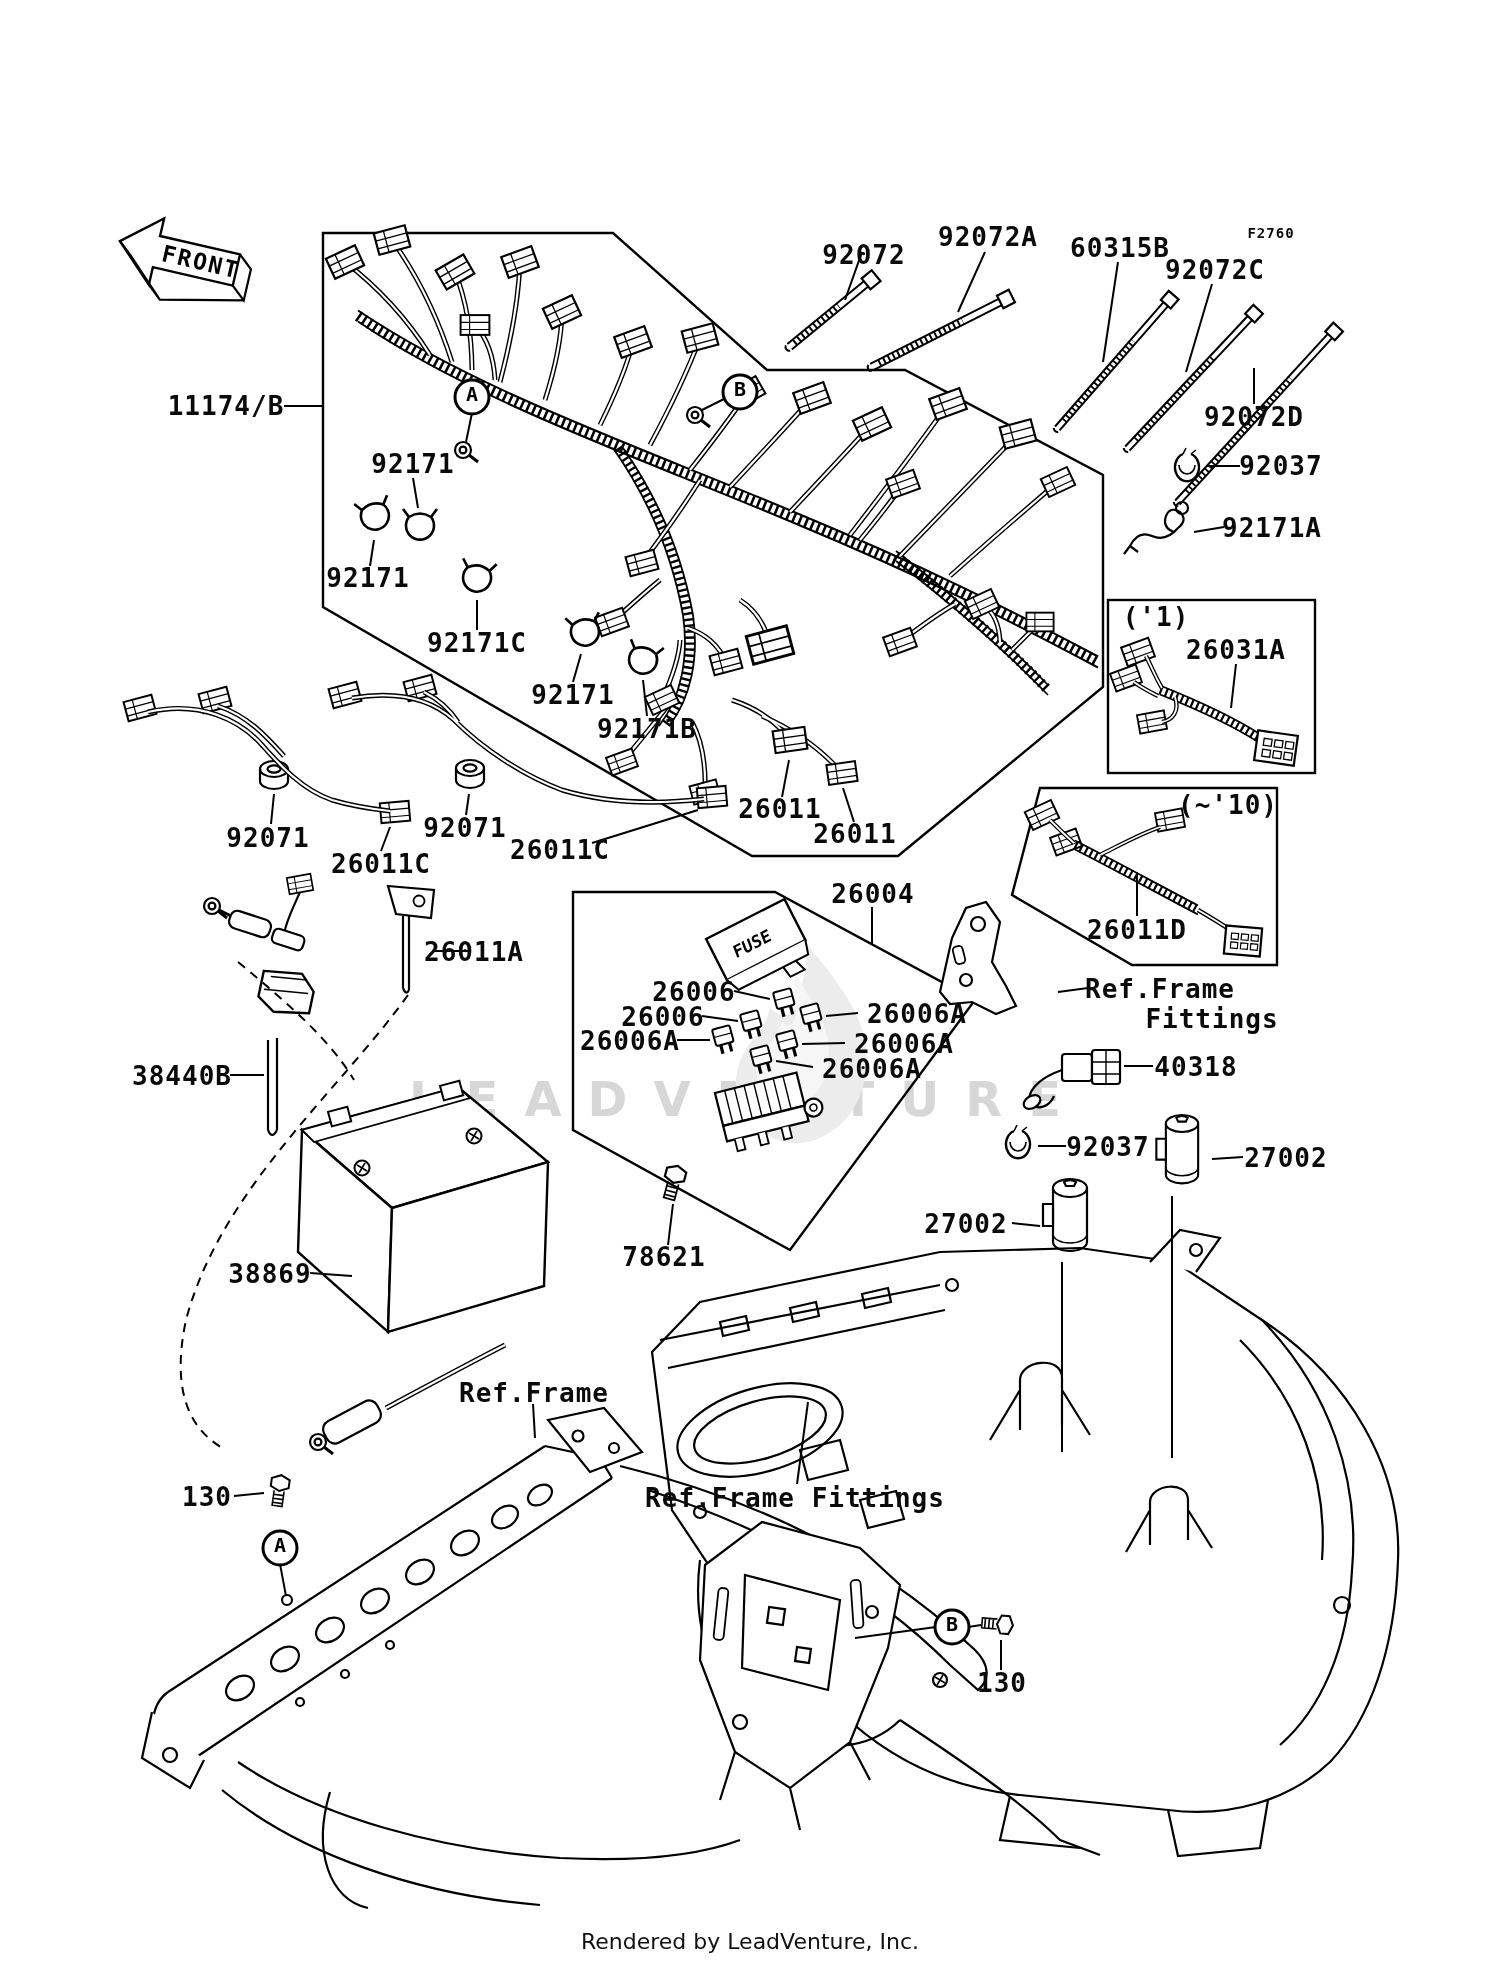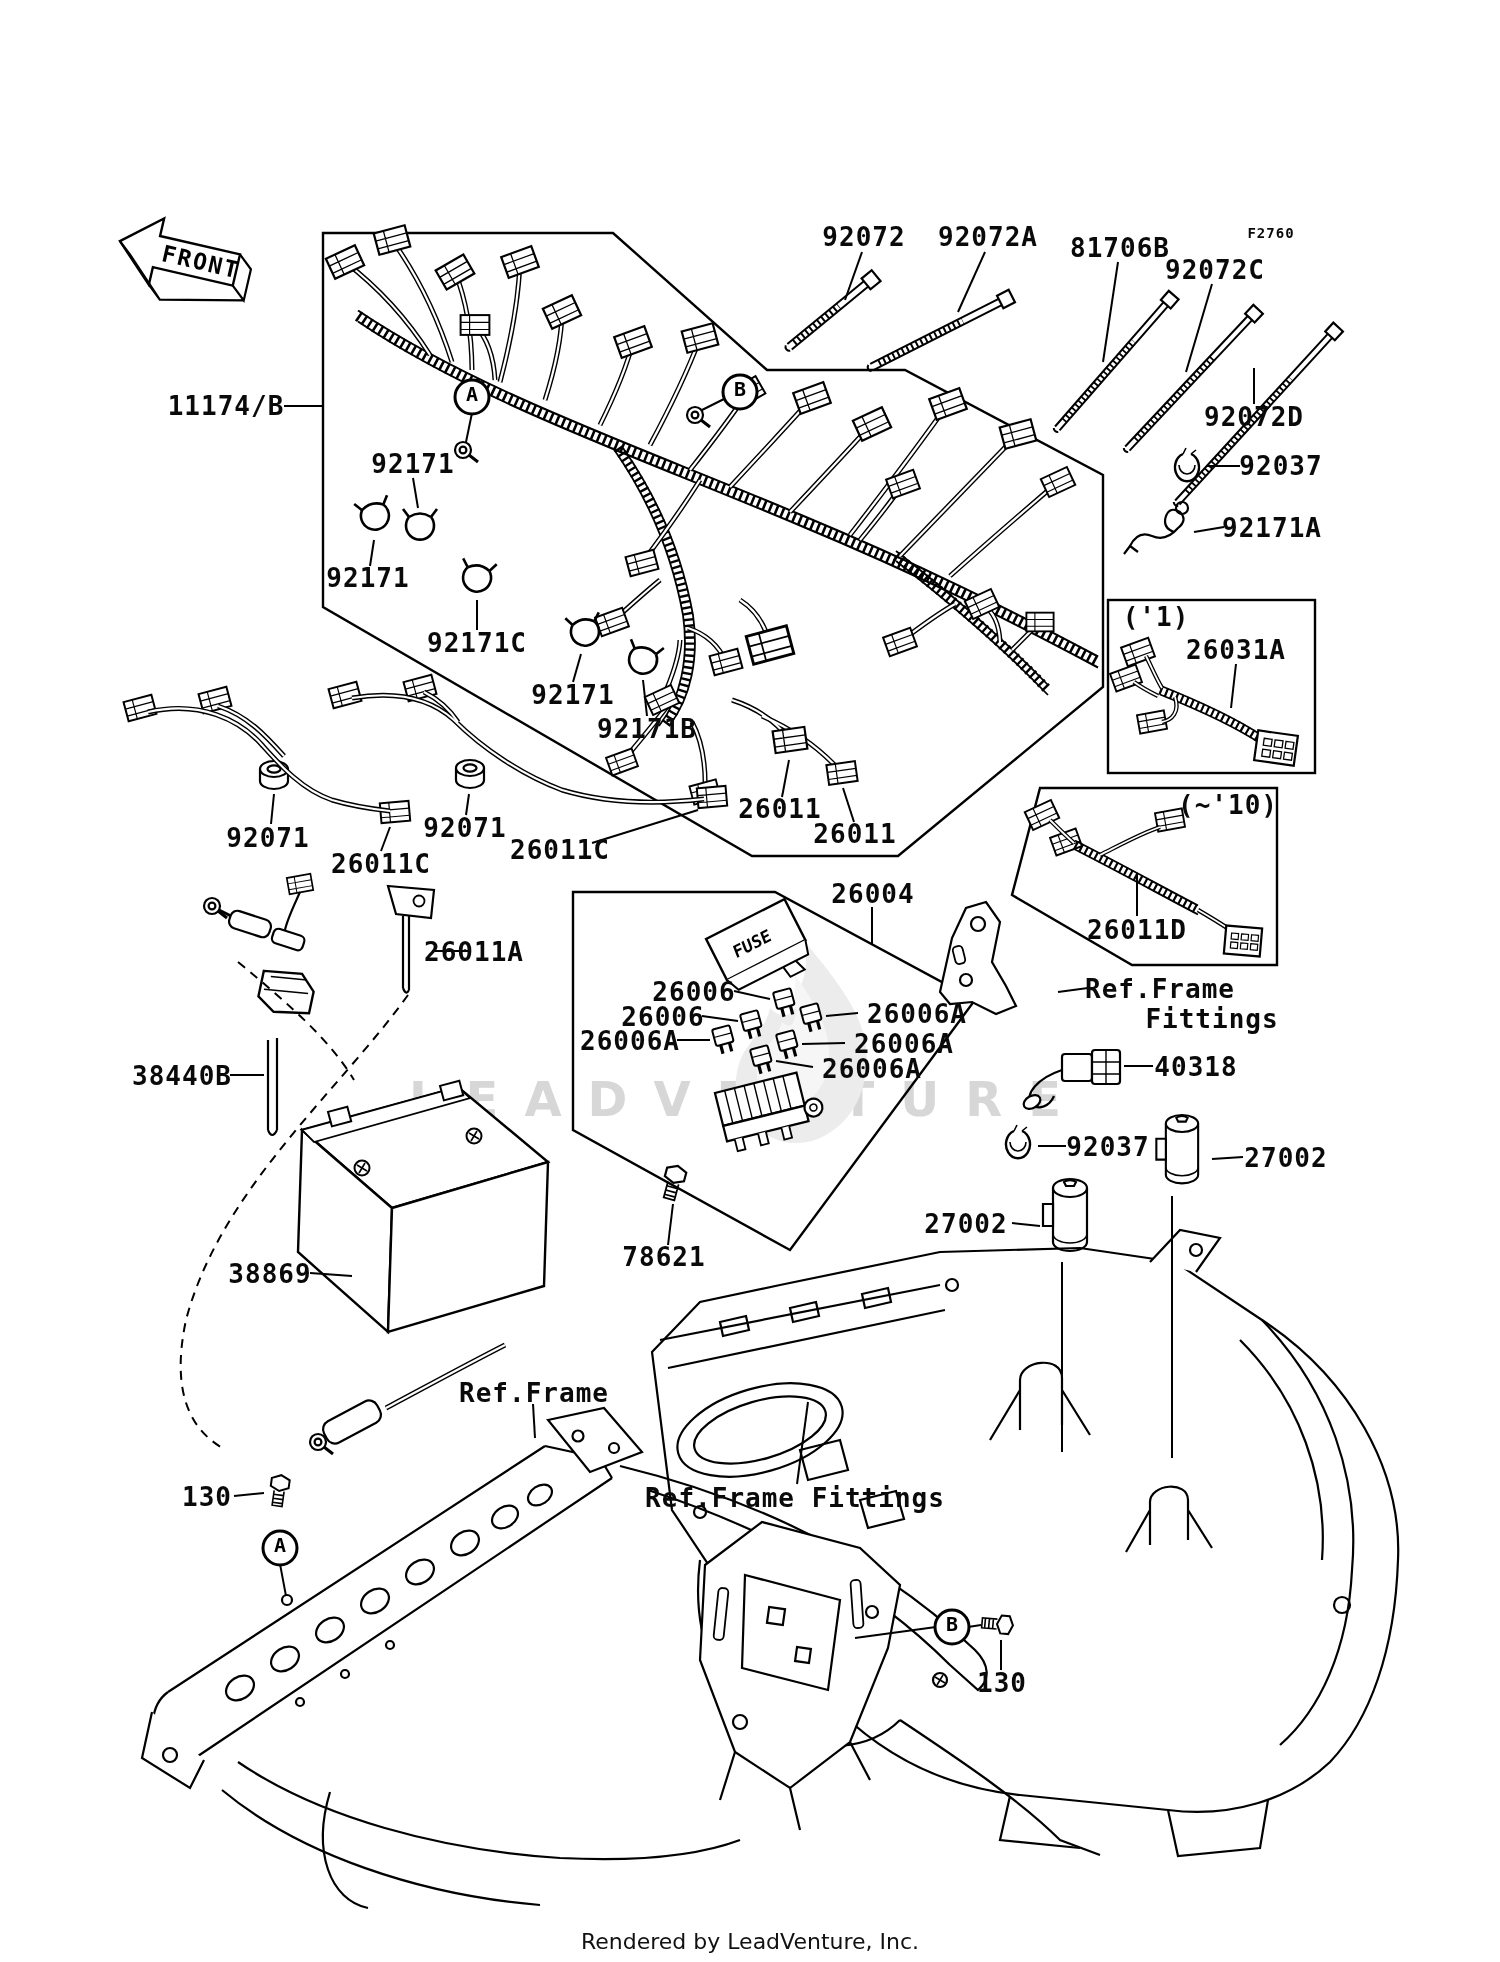--- a/index.html
+++ b/index.html
@@ -489,23 +489,23 @@
       <path d="M936,1627 L855,1638"></path>
         <path d="M968,1627 L981,1625"></path>
         <path d="M1001,1640 L1001,1670"></path>
       <path d="M472,413 L466,442"></path>
         <path d="M726,398 L702,410"></path>
     </g>
   </svg>
 
   <div class="lbl sm" style="left:1271px;top:233px">F2760</div>
 
-  <div class="lbl" style="left:864px;top:237px">92072</div>
+  <div class="lbl" style="left:864px;top:255px">92072</div>
   <div class="lbl" style="left:988px;top:237px">92072A</div>
-  <div class="lbl" style="left:1120px;top:248px">81706B</div>
+  <div class="lbl" style="left:1120px;top:248px">60315B</div>
   <div class="lbl" style="left:1215px;top:270px">92072C</div>
   <div class="lbl" style="left:1254px;top:417px">92072D</div>
   <div class="lbl" style="left:1281px;top:466px">92037</div>
   <div class="lbl" style="left:1272px;top:528px">92171A</div>
   <div class="lbl" style="left:226px;top:406px">11174/B</div>
   <div class="lbl" style="left:413px;top:464px">92171</div>
   <div class="lbl" style="left:368px;top:578px">92171</div>
   <div class="lbl" style="left:477px;top:643px">92171C</div>
   <div class="lbl" style="left:573px;top:695px">92171</div>
   <div class="lbl" style="left:647px;top:729px">92171B</div>

